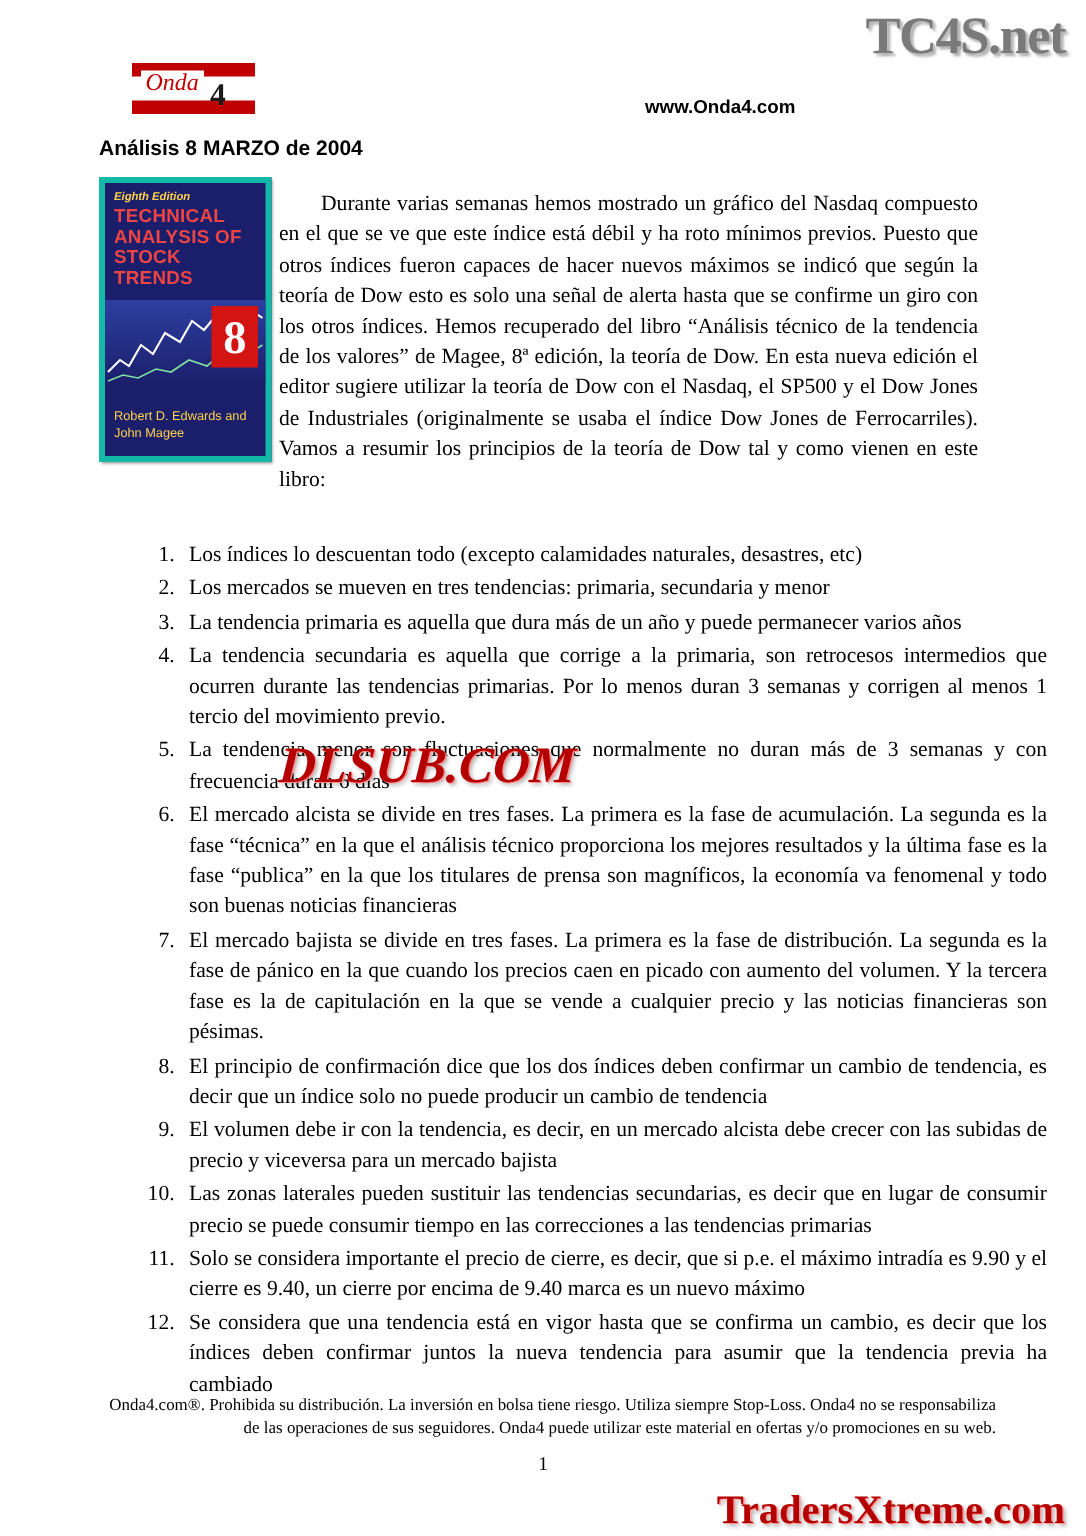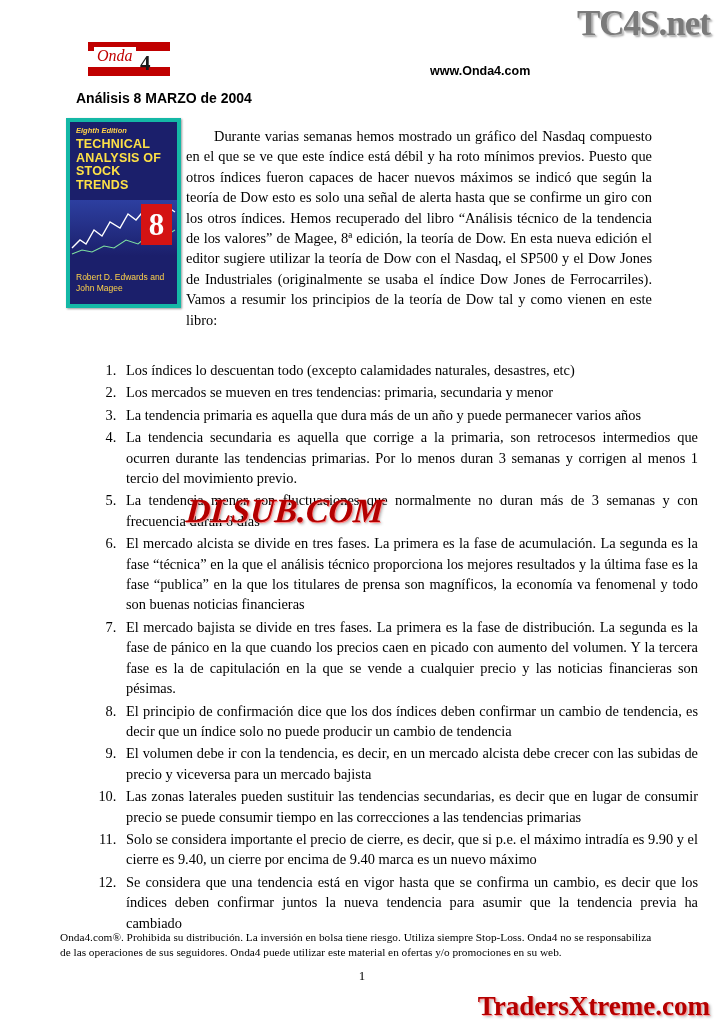--- a/index.html
+++ b/index.html
@@ -109,21 +109,21 @@
     left: 430px;
     top: 64px;
     font-size: 12.5px;
     font-weight: bold;
     color: #000000;
     font-family: "Liberation Sans", sans-serif;
   }
 
   .doc-title {
     position: absolute;
-    left: 76px;
+    left: 66px;
     top: 90px;
     font-size: 14px;
     font-weight: bold;
     color: #000000;
   }
 
   
   .book {
     position: absolute;
     left: 66px;
@@ -145,21 +145,21 @@
     color: #ffd24a;
   }
   .book .ttl {
     position: absolute;
     left: 6px;
     top: 16px;
     width: 96px;
     font-size: 12.5px;
     line-height: 13.5px;
     font-weight: bold;
-    color: #fde047;
+    color: #ef4444;
     letter-spacing: 0.2px;
   }
   .book .chart {
     position: absolute;
     left: 0; top: 78px;
     width: 107px; height: 56px;
     background: linear-gradient(180deg,#2d3fa0 0%, #1b1f6b 100%);
   }
   .book .chart svg { display:block; }
   .book .bignum {
@@ -222,21 +222,21 @@
 
   
   .disclaimer {
     position: absolute;
     left: 60px;
     top: 930px;
     width: 604px;
     font-family: "Liberation Serif", serif;
     font-size: 11.3px;
     line-height: 15px;
-    text-align: left;
+    text-align: right;
     color: #000;
   }
   .page-number {
     position: absolute;
     left: 0;
     right: 0;
     top: 968px;
     text-align: center;
     font-family: "Liberation Serif", serif;
     font-size: 13px;

